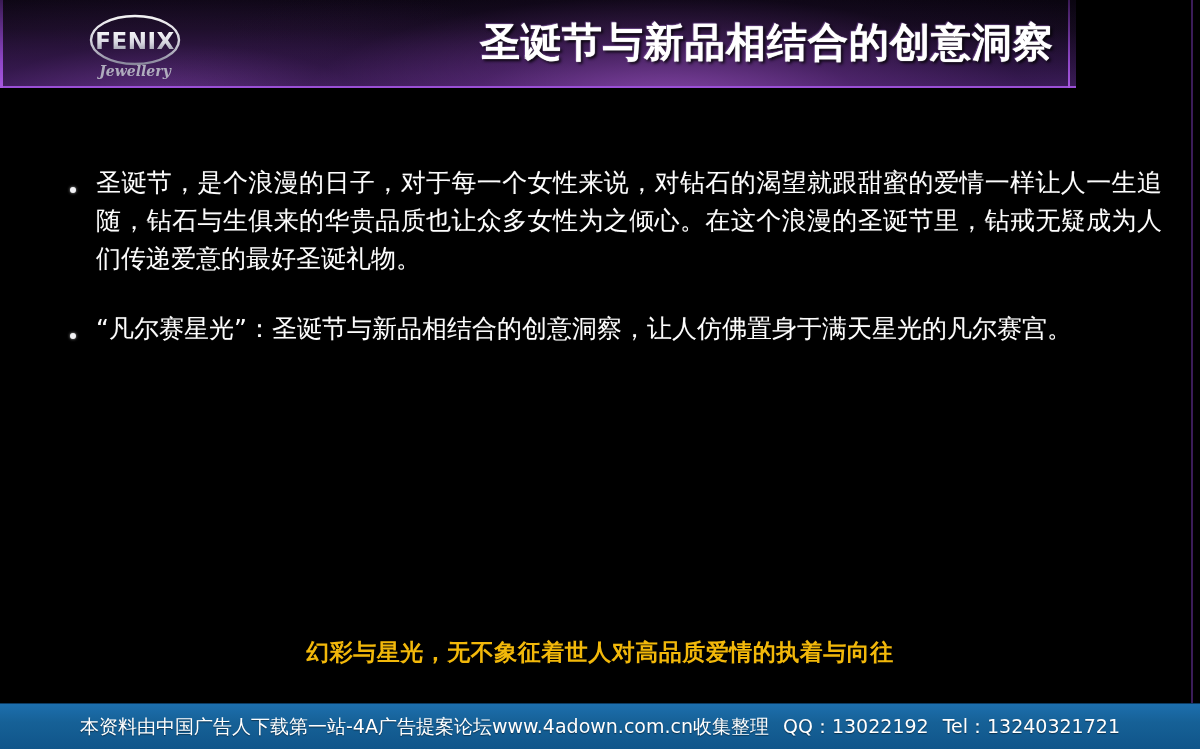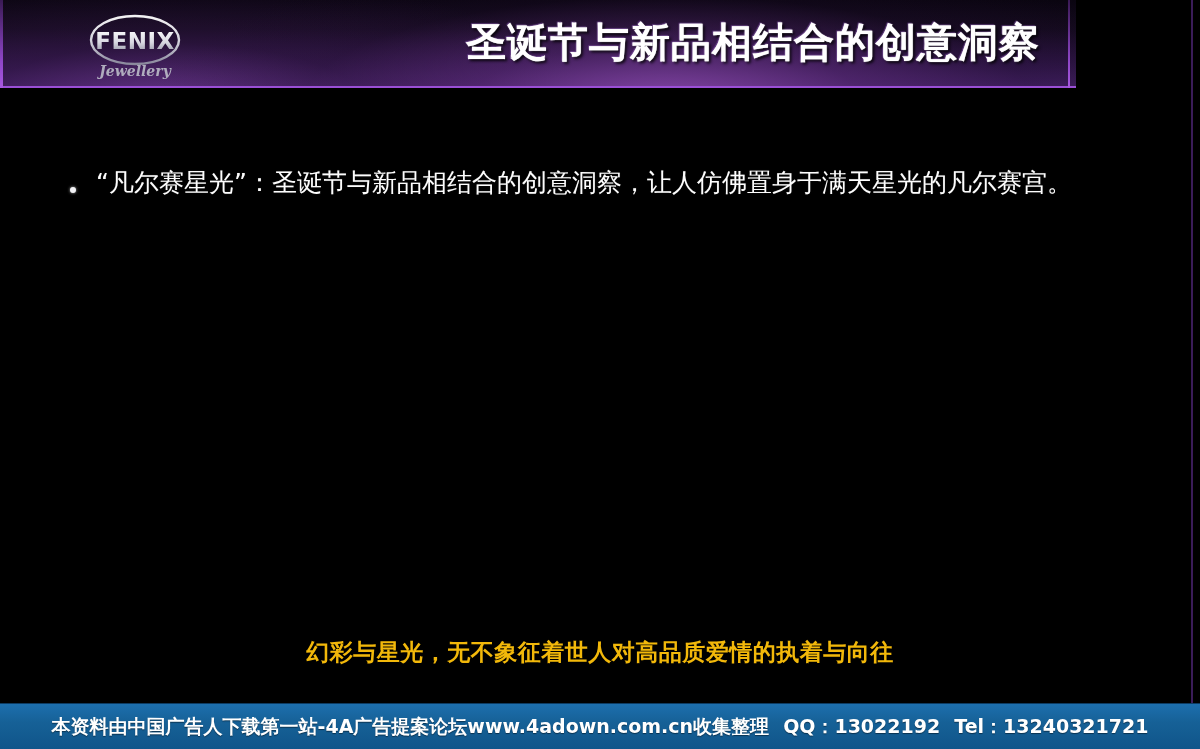--- a/index.html
+++ b/index.html
@@ -56,21 +56,21 @@
     left: 74px;
     top: 8px;
     width: 122px;
     height: 76px;
   }
   .logo svg { display: block; }
 
   
   .slide-title {
     position: absolute;
-    right: 36px;
+    right: 22px;
     top: 12px;
     font-size: 40px;
     font-weight: bold;
     color: #ffffff;
     letter-spacing: 1px;
     line-height: 60px;
     text-shadow:
       0 0 1px rgba(255,255,255,0.9),
       2px 2px 3px rgba(0,0,0,0.85),
       -1px -1px 1px rgba(120,70,160,0.6);
@@ -148,21 +148,21 @@
     height: 46px;
     background: linear-gradient(180deg, #1d6fae 0%, #166197 40%, #10558a 100%);
     border-top: 1px solid #0d3c63;
     display: flex;
     align-items: center;
     justify-content: center;
     box-sizing: border-box;
   }
   .footer-text {
     font-size: 19px;
-    font-weight: bold;
+    font-weight: normal;
     color: #ffffff;
     letter-spacing: 0px;
     white-space: nowrap;
     text-shadow: 0 1px 1px rgba(0,0,0,0.45);
     text-align: center;
   }
   .footer-sep { display: inline-block; width: 14px; }
 
   
   .edge-rule {
@@ -198,20 +198,24 @@
       </svg>
     </div>
 
     <div class="slide-title">圣诞节与新品相结合的创意洞察</div>
   </div>
 
   <div class="content">
 
     <div class="bullet-list">
 
+      <div class="bullet">
+        <div class="bullet-marker"><span class="dot"></span></div>
+        <div class="bullet-text">圣诞节，是个浪漫的日子，对于每一个女性来说，对钻石的渴望就跟甜蜜的爱情一样让人一生追随，钻石与生俱来的华贵品质也让众多女性为之倾心。在这个浪漫的圣诞节里，钻戒无疑成为人们传递爱意的最好圣诞礼物。</div>
+      </div>
 
 
       <div class="bullet">
         <div class="bullet-marker"><span class="dot"></span></div>
         <div class="bullet-text">“凡尔赛星光”：圣诞节与新品相结合的创意洞察，让人仿佛置身于满天星光的凡尔赛宫。</div>
       </div>
 
     </div>
 
     <div class="tagline">幻彩与星光，无不象征着世人对高品质爱情的执着与向往</div>

